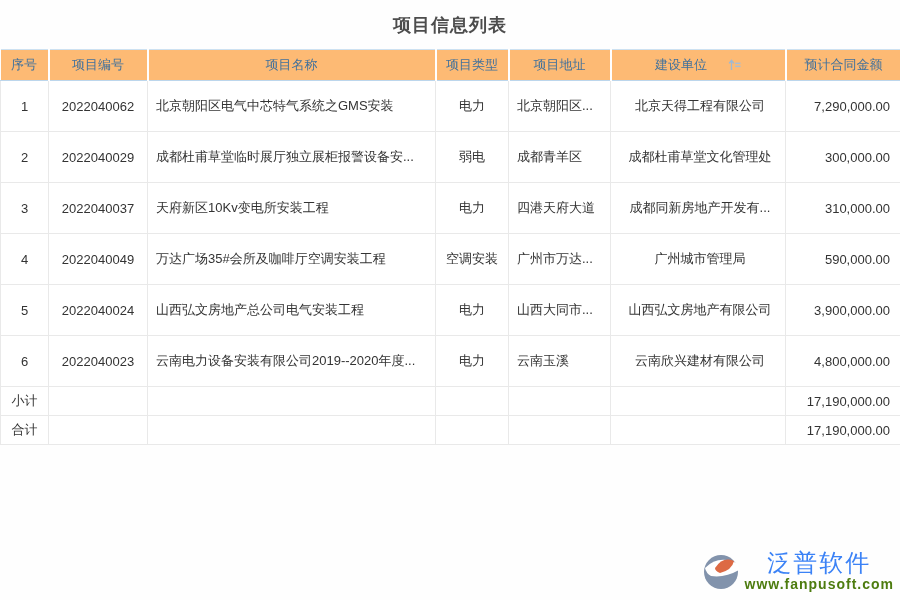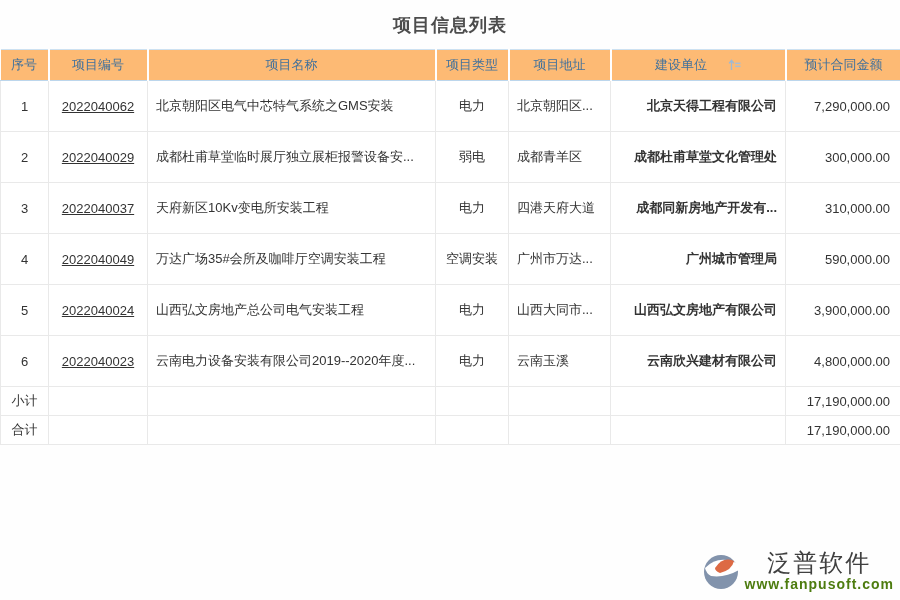--- a/index.html
+++ b/index.html
@@ -13,35 +13,35 @@
   table { width:900px; border-collapse:collapse; table-layout:fixed; }
   thead th { background:#fdba74; color:#41719c; font-weight:normal; font-size:13px;
     height:31px; border-top:1px solid #cde1f1; border-bottom:1px solid #bcd6ec;
     border-left:2px solid #ffffff; white-space:nowrap; }
   thead th:first-child { border-left:none; }
   tbody td { border:1px solid #e9e9e9; font-size:13px; color:#333;
     padding:0 8px; white-space:nowrap; overflow:hidden; background:#fff; }
   tr.data-row td { height:38px; }
   tr.sum-row td { height:29px; }
   .c0 { text-align:center; padding:0 2px; }
-  .c1 { text-align:center;text-decoration:underline; }
+  .c1 { text-align:center; }
   .c2 { text-align:left; }
   .c3 { text-align:center; padding:16px 2px; }
   .c4 { text-align:left; }
-  .c5 { text-align:right; padding-left:12px;font-weight:bold; }
+  .c5 { text-align:center; padding-left:12px; }
   .c6 { text-align:right; padding-right:10px; }
 
   .th-flex { display:inline-flex; align-items:center; gap:21px; }
   .sort-icon { display:inline-block; line-height:0; cursor:pointer; }
 
   .watermark { position:absolute; right:6px; bottom:8px; display:flex;
     align-items:flex-start; gap:4px; }
   .wm-icon { width:40px; height:40px; margin-top:2px; }
   .wm-text { display:flex; flex-direction:column; align-items:center; }
-  .wm-brand { font-size:24px; color:#404040; letter-spacing:2px; line-height:26px; }
+  .wm-brand { font-size:24px; color:#3b82f6; letter-spacing:2px; line-height:26px; }
   .wm-url { font-size:14px; font-weight:bold; color:#4d7c0f; letter-spacing:1px; }
 </style>
 </head>
 <body>
 
 <div class="page">
 
   <div class="page-title">项目信息列表</div>
 
   <table>

